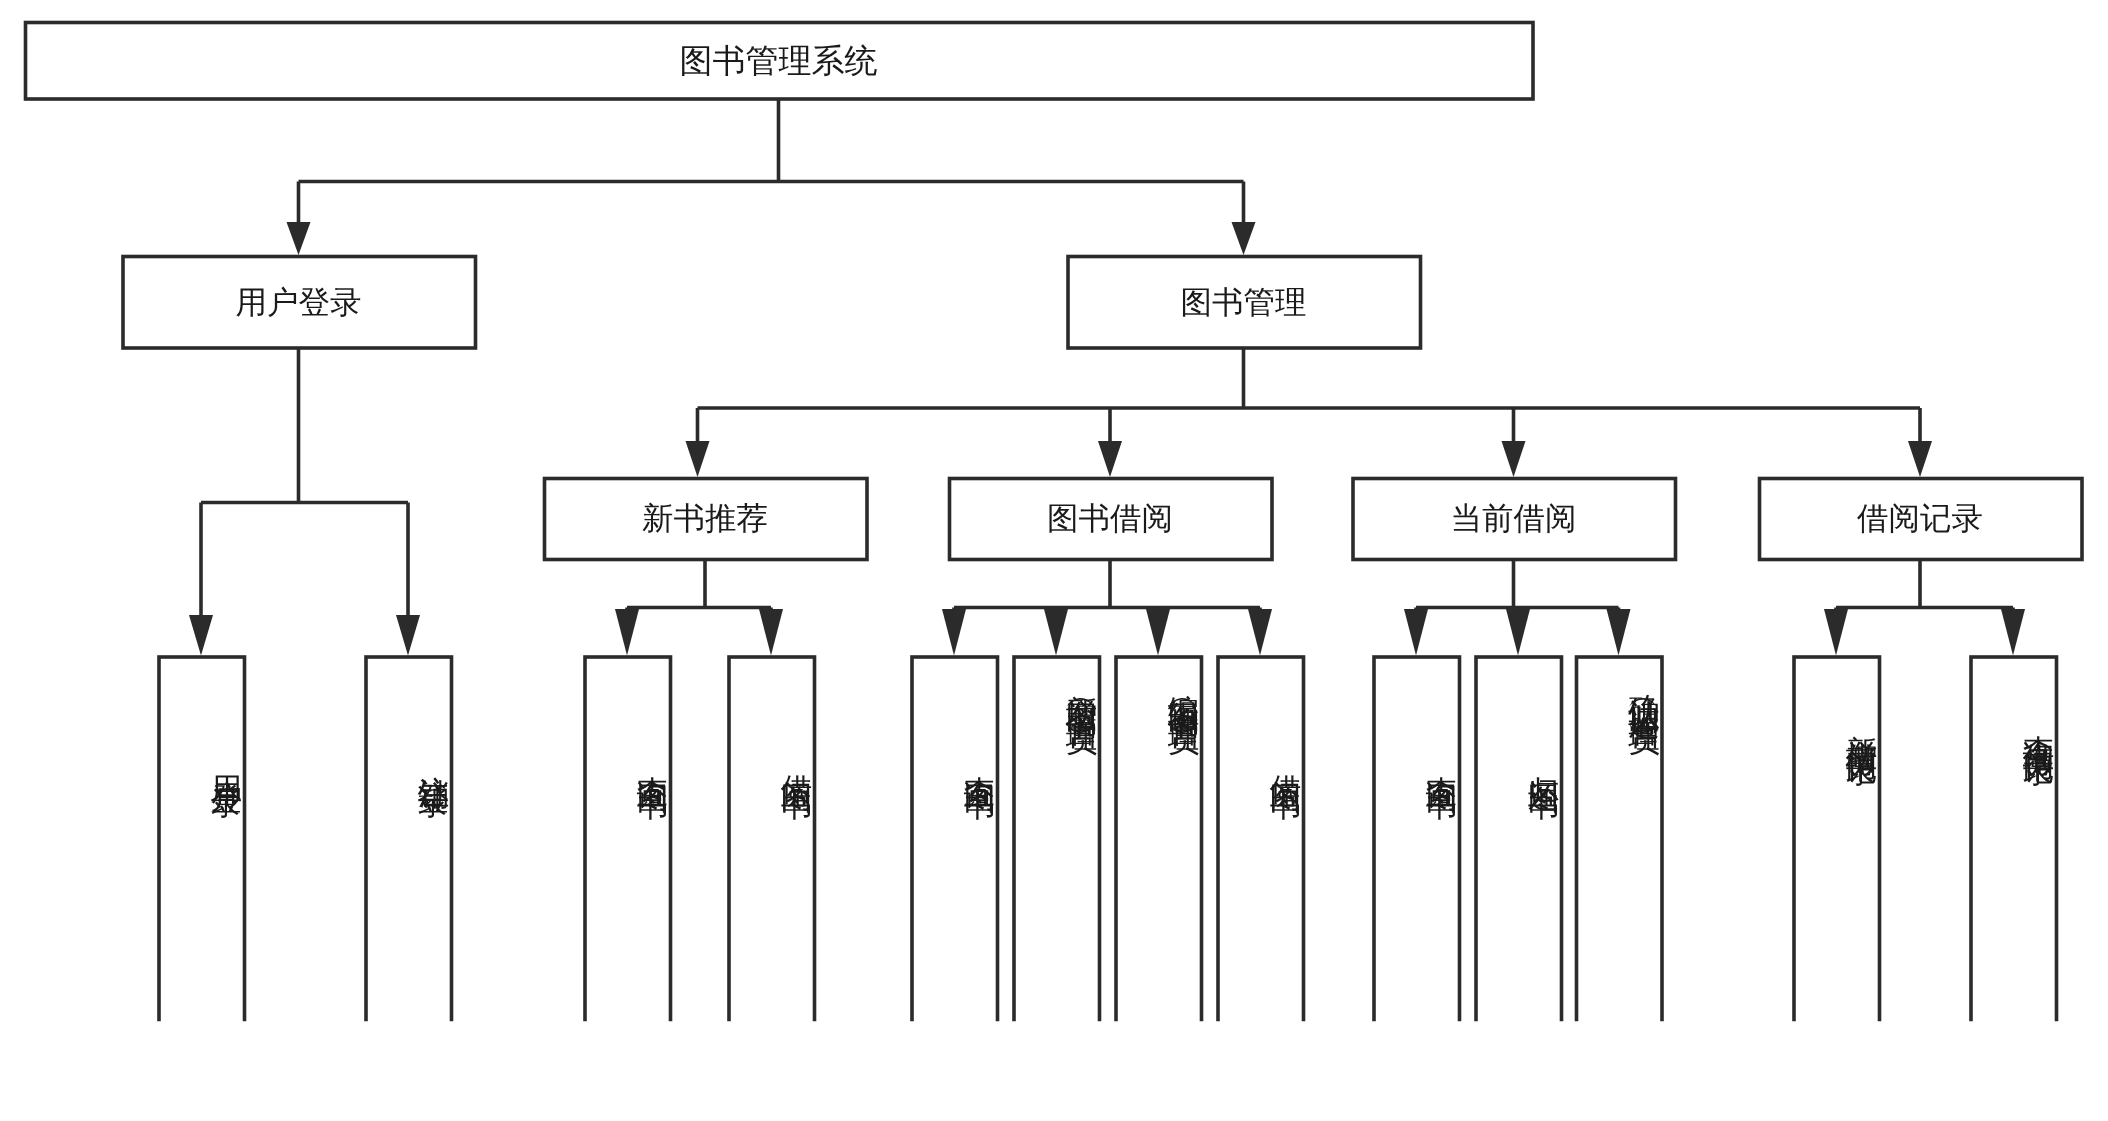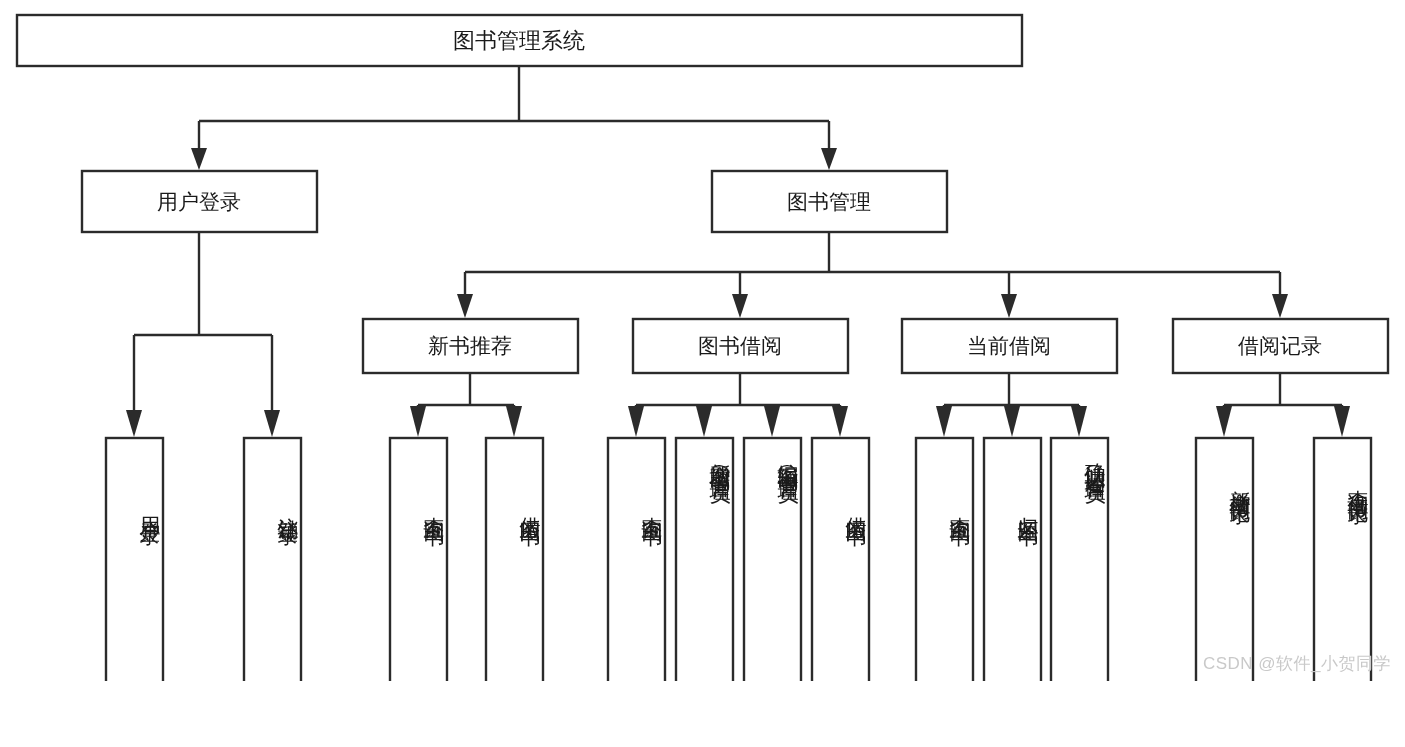--- a/index.html
+++ b/index.html
@@ -227,15 +227,14 @@
   <div class="leaf-label" style="left:744px; top:446px; width:57px;">编辑图书（管理员）</div>
   <div class="leaf-label" style="left:812px; top:500px; width:57px;">借阅图书</div>
 
   <div class="leaf-label" style="left:916px; top:500px; width:57px;">查询图书</div>
   <div class="leaf-label" style="left:984px; top:500px; width:57px;">归还图书</div>
   <div class="leaf-label" style="left:1051px; top:446px; width:57px;">确认归还（管理员）</div>
 
   <div class="leaf-label" style="left:1196px; top:473px; width:57px;">新增借阅记录</div>
   <div class="leaf-label" style="left:1314px; top:473px; width:57px;">查询借阅记录</div>
 
-  <div class="watermark">CSDN @软件_小贺同学</div>
 
 </div>
 
 </body></html>

